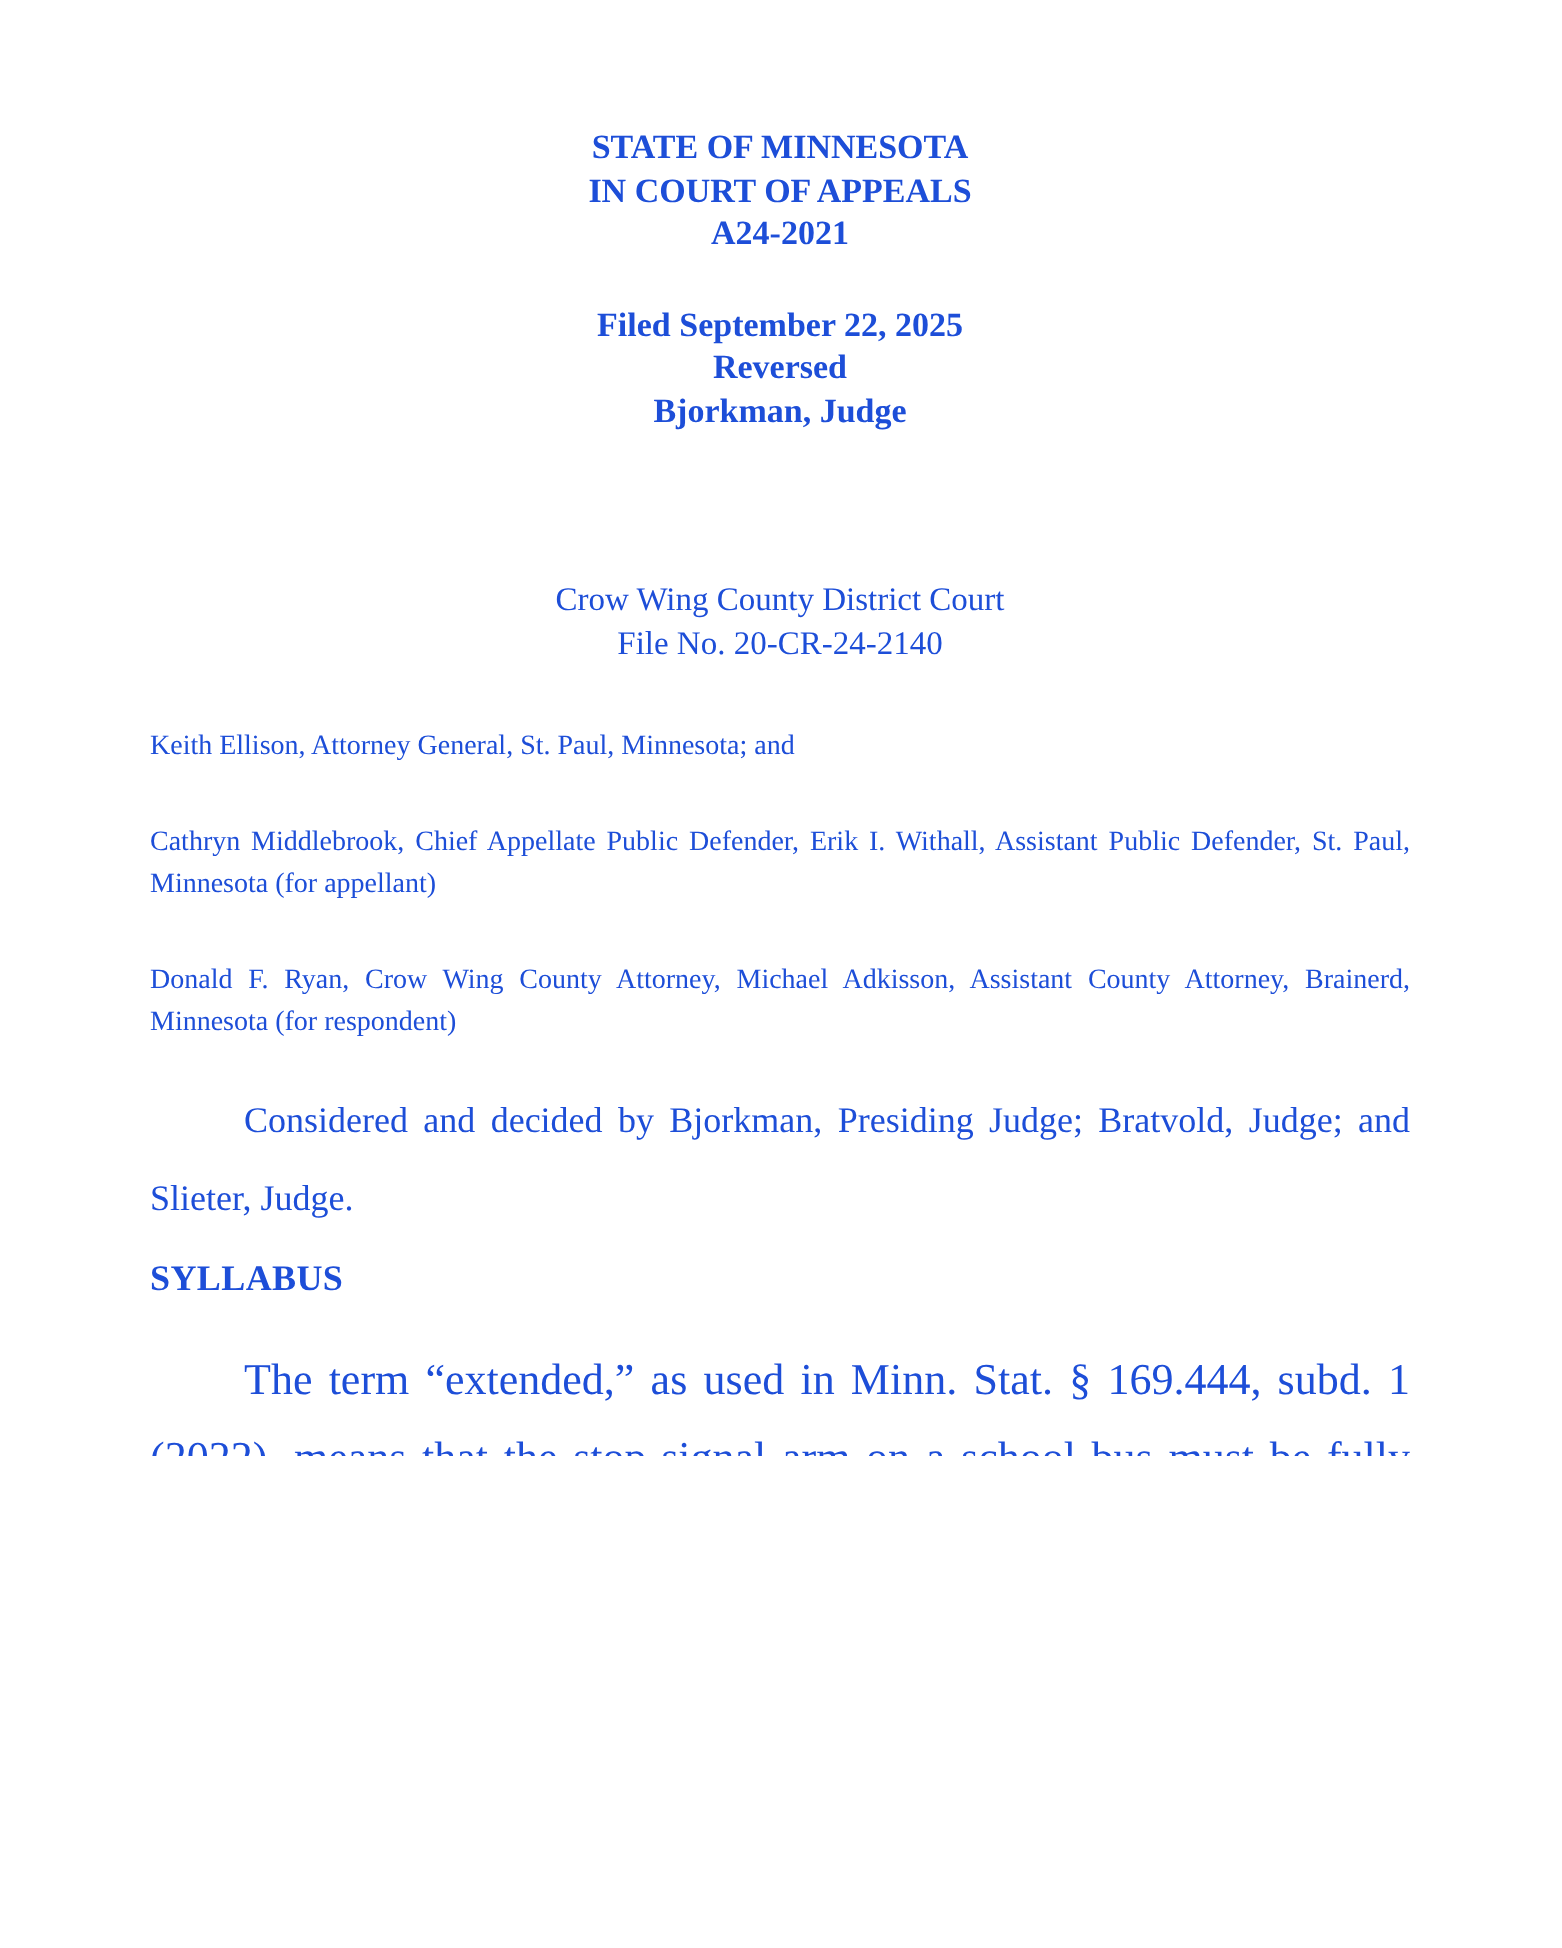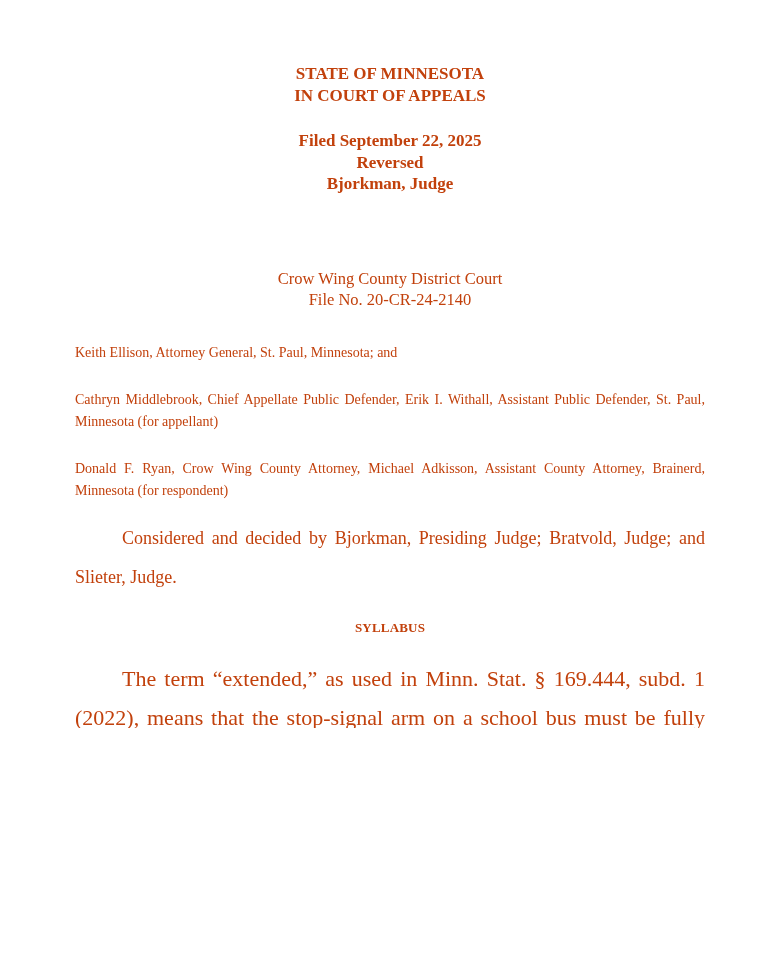--- a/index.html
+++ b/index.html
@@ -9,21 +9,21 @@
   }
 
   .page {
     position: relative;
     width: 781px;
     height: 728px;
     background: #ffffff;
     margin: 0 auto;
     overflow: hidden;
     font-family: "Liberation Serif", "DejaVu Serif", serif;
-    color: #c2410c;
+    color: #1d4ed8;
     -webkit-font-smoothing: antialiased;
   }
 
   .content {
     position: absolute;
     left: 75px;
     top: 0;
     width: 630px;
   }
 
@@ -76,45 +76,46 @@
   
   .body-para {
     font-size: 18px;
     line-height: 39px;
     text-align: justify;
     text-indent: 47px;
     margin-top: 18px;
   }
 
   .section-heading {
-    text-align: center;
+    text-align: left;
     font-weight: bold;
-    font-size: 13px;
+    font-size: 18px;
     line-height: 21.5px;
-    margin-top: 20px;
+    margin-top: 10px;
     letter-spacing: 0.2px;
   }
 
   .syllabus-para {
     font-size: 22px;
     line-height: 39px;
     text-align: justify;
     text-indent: 47px;
     margin-top: 20px;
   }
 </style>
 </head>
 <body>
 
 <div class="page">
   <div class="content">
 
     <div class="court-heading">
       <div>STATE OF MINNESOTA</div>
       <div>IN COURT OF APPEALS</div>
+      <div>A24-2021</div>
     </div>
 
 
     <div class="filed-block">
       <div>Filed September 22, 2025</div>
       <div>Reversed</div>
       <div>Bjorkman, Judge</div>
     </div>
 
     <div class="lower-court">

